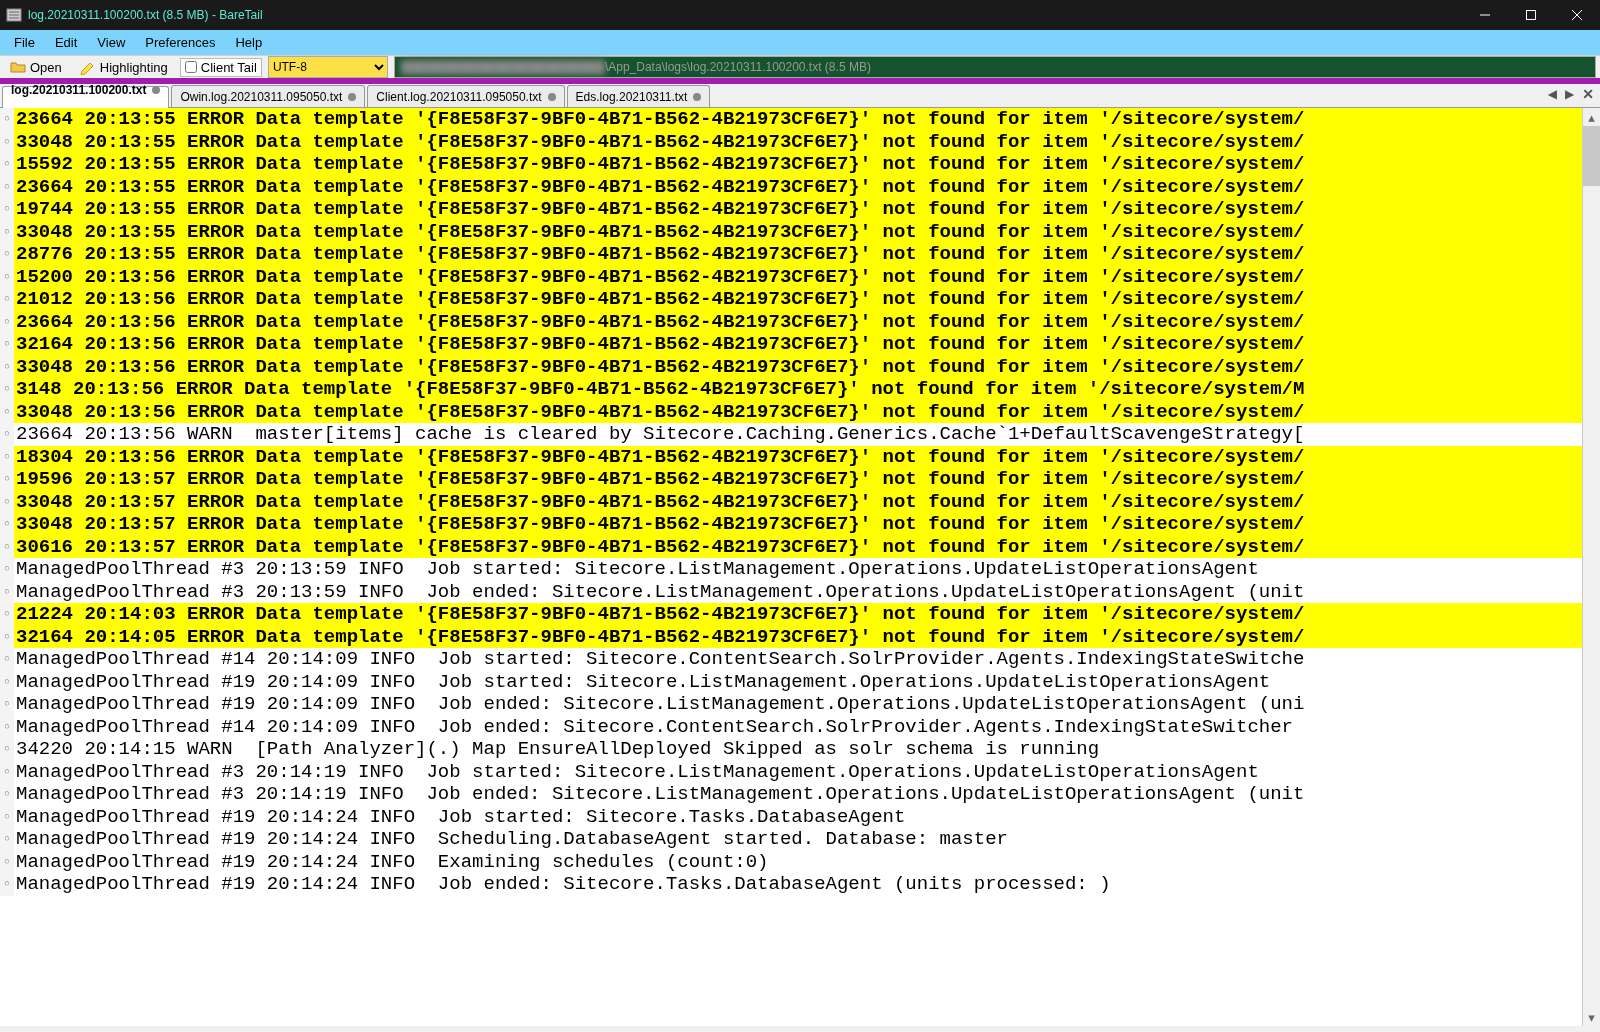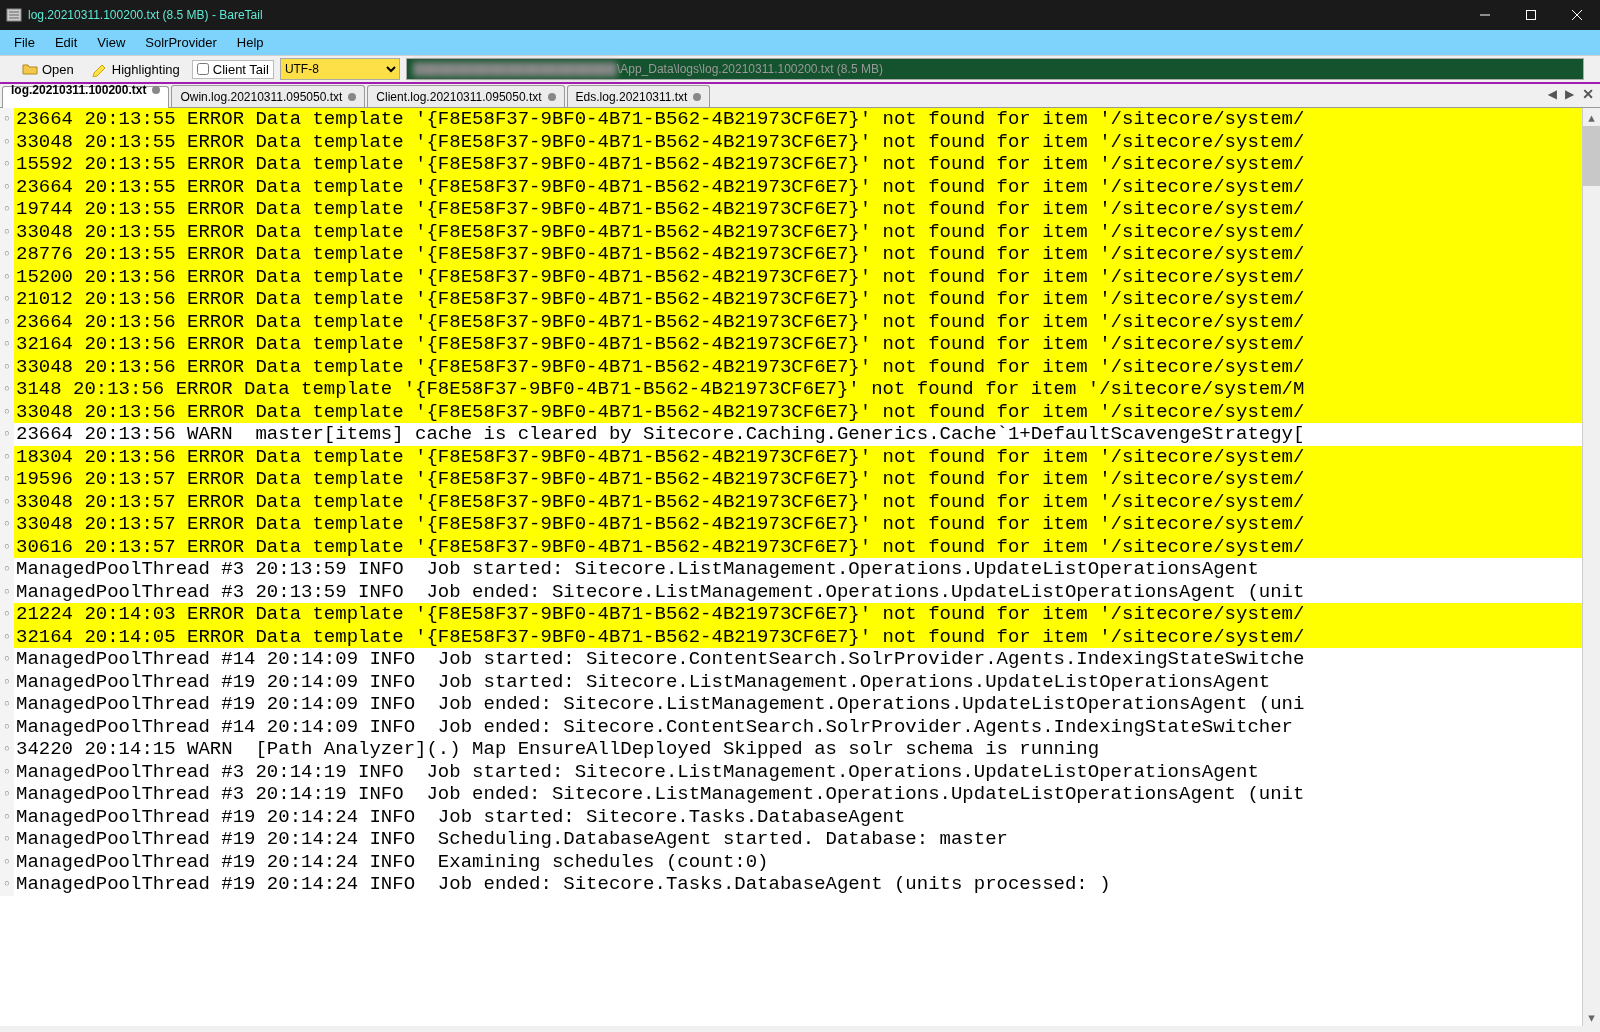--- a/index.html
+++ b/index.html
@@ -8,21 +8,21 @@
   .titlebar { height: 30px; background: #1a1a1a; color: #5eead4; display: flex; align-items: center; padding-left: 6px; }
   .titlebar .app-icon { width: 16px; height: 16px; margin-right: 6px; display:inline-flex; align-items:center; justify-content:center; }
   .titlebar .title-text { font-size: 12px; flex: 0 0 auto; }
   .titlebar .spacer { flex: 1 1 auto; }
   .titlebar .winbtn { width: 46px; height: 30px; display: flex; align-items: center; justify-content: center; color: #fff; }
   .titlebar .winbtn svg { width: 10px; height: 10px; }
   
   .menubar { height: 26px; background: #7dd3fc; display: flex; align-items: center; padding: 0 4px; border-bottom: 1px solid #d0d0d0; }
   .menubar .menuitem { padding: 2px 10px; font-size: 13px; }
   
-  .toolbar { height: 28px; background: #f0f0f0; display: flex; align-items: center; padding: 0 16px; gap: 6px; border-bottom: 2px solid #a21caf; }
+  .toolbar { height: 28px; background: #f0f0f0; display: flex; align-items: center; padding: 0 4px; gap: 6px; border-bottom: 6px solid #a21caf; }
   .tbtn { display: flex; align-items: center; gap: 4px; padding: 2px 6px; }
   .tbtn .ic { width: 16px; height: 16px; display:inline-flex; align-items:center; justify-content:center; }
   .follow { display:flex; align-items:center; gap:4px; border:1px solid #bbb; padding:1px 4px; background:#fff;}
   .follow input { width:12px; height:12px; }
   select.encoding { height: 22px; border:1px solid #aaa; background:#fde047; min-width:120px; font-size:12px;}
   .pathbox { flex:1; height:22px; border:1px solid #aaa; background:#14532d; color:#999; font-size:12px; padding:2px 6px; display:flex; align-items:center; filter: blur(0); }
   .pathbox .blurpart { filter: blur(3px); color:#888; }
   
   .tabrow { height: 24px; background:#f0f0f0; display:flex; align-items:flex-end; border-bottom:1px solid #999; padding-left:2px; position:relative; }
   .tab { height:22px; border:1px solid #999; border-bottom:none; background:#ececec; display:flex; align-items:center; padding:0 8px; font-size:12px; gap:6px; margin-right:2px; border-radius:3px 3px 0 0; }
@@ -31,21 +31,21 @@
   .tabnav { position:absolute; right:4px; top:2px; display:flex; gap:4px; align-items:center; }
   .tabnav span { font-size:12px; color:#555; padding:0 2px;}
   .tabnav .tclose { font-weight:bold; font-size:14px; }
   
   .logwrap { position:relative; height: calc(1032px - 30px - 26px - 28px - 24px - 6px); }
   .logarea { font-family: "Consolas","Courier New", monospace; font-size: 19px; line-height: 22.5px; white-space: pre; overflow:hidden; height:100%; padding-left:0; }
   .line { display:flex; align-items:stretch; }
   .gutter { width:14px; flex:0 0 14px; background:#f4f4f4; display:flex; align-items:center; justify-content:center; color:#888; font-size:10px; }
   .gutter::before { content:"○"; font-size:9px; color:#777; }
   .txt { flex:1; padding-left:2px; overflow:hidden; }
-  .hl { background:#ffff00; }
+  .hl { background:#ffff00;font-weight:bold; }
   .vscroll { position:absolute; right:0; top:0; width:18px; height:100%; background:#f0f0f0; border-left:1px solid #ccc;}
   .vscroll .thumbup { position:absolute; top:0; width:100%; height:18px; display:flex; align-items:center; justify-content:center; color:#666;}
   .vscroll .thumbdown { position:absolute; bottom:0; width:100%; height:18px; display:flex; align-items:center; justify-content:center; color:#666;}
   .vscroll .thumb { position:absolute; top:18px; width:100%; height:60px; background:#c8c8c8; }
   .bottom-resize { height:6px; background:#f0f0f0; }
 </style>
 </head>
 <body>
 
 <div class="titlebar">
@@ -74,21 +74,21 @@
         <line x1="0" y1="0" x2="10" y2="10" stroke="#fff" stroke-width="1"></line>
         <line x1="10" y1="0" x2="0" y2="10" stroke="#fff" stroke-width="1"></line>
       </svg>
     </div>
 </div>
 
 <div class="menubar">
   <div class="menuitem">File</div>
   <div class="menuitem">Edit</div>
   <div class="menuitem">View</div>
-  <div class="menuitem">SolrProvider</div>
+  <div class="menuitem">Preferences</div>
   <div class="menuitem">Help</div>
 </div>
 
 <div class="toolbar">
   <div class="tbtn">
     <span class="ic">
         <svg viewBox="0 0 16 16">
           <path d="M1 4h5l1 2h8v7H1z" fill="#f2c94c" stroke="#b08a1a"></path>
         </svg>
       </span>

